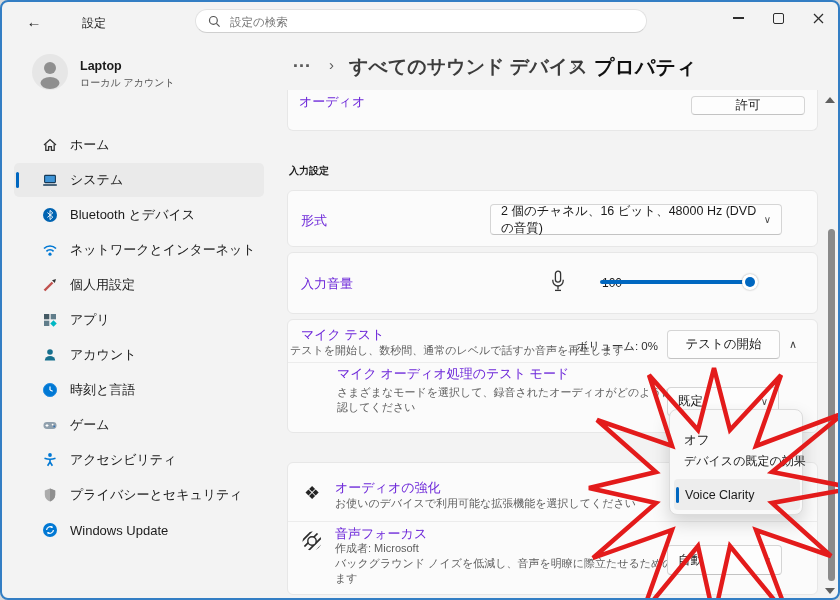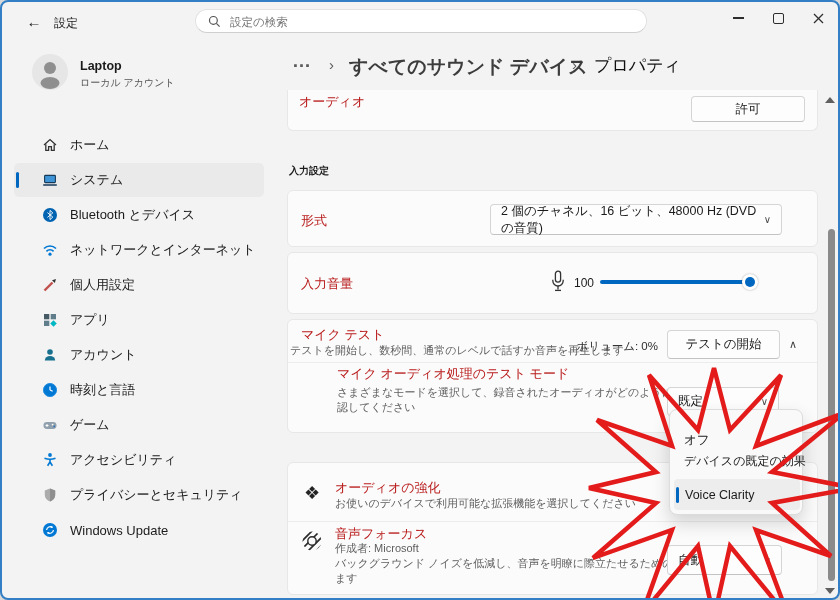--- a/index.html
+++ b/index.html
@@ -1,20 +1,20 @@
 <!DOCTYPE html>
 <html><head>
 <meta charset="utf-8">
 <style>
   html,body{margin:0;padding:0;background:#d8d8d8;font-family:"Liberation Sans","DejaVu Sans",sans-serif;}
   .window{position:relative;width:840px;height:600px;box-sizing:border-box;background:#f3f3f3;
           border:2px solid #337ec4;border-radius:8px;overflow:hidden;}
   .abs{position:absolute;}
-  .t13{font-size:13px;color:#b91c1c;}
-  .t12{font-size:12px;color:#1b1b1b;}
+  .t13{font-size:13px;color:#6d28d9;}
+  .t12{font-size:12px;color:#1b1b1b;margin-left:28px;}
   .desc{font-size:11px;color:#5e5e5e;}
   .card{position:absolute;left:285px;width:531px;background:#fbfbfb;border:1px solid #e7e7e7;border-radius:6px;box-sizing:border-box;}
   .btn{position:absolute;background:#fdfdfd;border:1px solid #d5d5d5;border-bottom-color:#c3c3c3;border-radius:4px;
        display:flex;align-items:center;justify-content:center;font-size:12.5px;color:#1b1b1b;box-sizing:border-box;}
   .combo{position:absolute;background:#fdfdfd;border:1px solid #d5d5d5;border-bottom-color:#c3c3c3;border-radius:4px;
        display:flex;align-items:center;font-size:12.5px;color:#1b1b1b;box-sizing:border-box;padding:0 10px;}
   .combo .chev{margin-left:auto;font-size:10px;color:#4b4b4b;}
   .navitem{position:absolute;left:12px;width:250px;height:34px;border-radius:5px;display:flex;align-items:center;}
   .navitem.sel{background:#eaeaea;}
   .navitem .nicon{width:16px;height:16px;margin-left:28px;flex:0 0 16px;}
@@ -172,25 +172,25 @@
       <path d="M10.2 3.6 L10.6 6 L8.4 5.4 Z" fill="#fff"></path>
       <path d="M5.8 12.4 L5.4 10 L7.6 10.6 Z" fill="#fff"></path>
     </svg>
     <span class="nlabel">Windows Update</span>
   </div>
 
   <div class="abs" style="left:290px;top:48px;font-size:19px;font-weight:bold;color:#5a5a5a;">…</div>
   <div class="abs" style="left:327px;top:54px;font-size:15px;color:#5a5a5a;">›</div>
   <div class="abs" style="left:347px;top:52px;font-size:19px;font-weight:600;color:#3c3c3c;">すべてのサウンド デバイス</div>
   <div class="abs" style="left:570px;top:54px;font-size:15px;color:#5a5a5a;">›</div>
-  <div class="abs" style="left:592px;top:52px;font-size:17px;font-weight:normal;color:#101010;">プロパティ</div>
+  <div class="abs" style="left:592px;top:52px;font-size:20px;font-weight:bold;color:#101010;">プロパティ</div>
 
   <div class="card" style="top:88px;height:41px;border-top:none;border-radius:0 0 6px 6px;"></div>
   <div class="abs t13" style="left:297px;top:91px;">オーディオ</div>
-  <div class="btn" style="left:689px;top:94px;width:114px;height:26px;">許可</div>
+  <div class="btn" style="left:689px;top:94px;width:114px;height:19px;">許可</div>
 
   <div class="abs" style="left:287px;top:162px;font-size:10px;font-weight:bold;color:#1b1b1b;">入力設定</div>
 
   <div class="card" style="top:188px;height:57px;"></div>
   <div class="abs t13" style="left:299px;top:210px;">形式</div>
   <div class="combo" style="left:488px;top:202px;width:292px;height:31px;">
     <span>2 個のチャネル、16 ビット、48000 Hz (DVD の音質)</span>
     <span class="chev">∨</span>
   </div>
 

